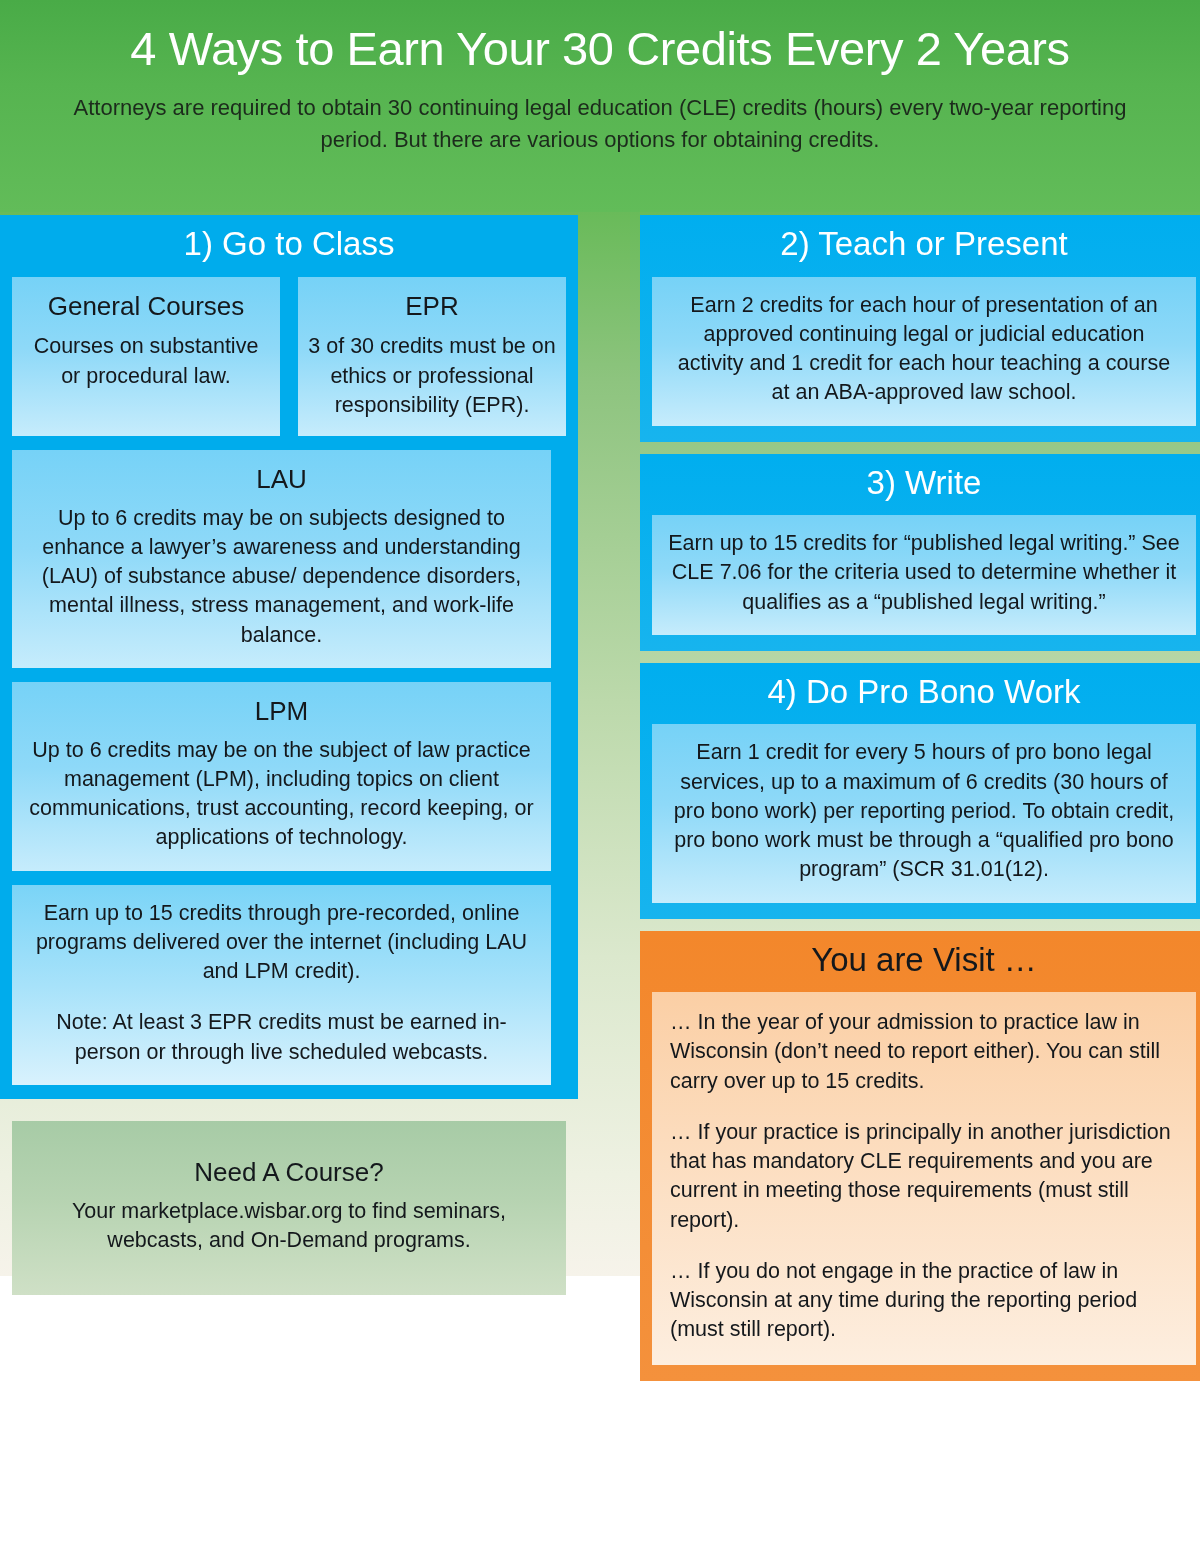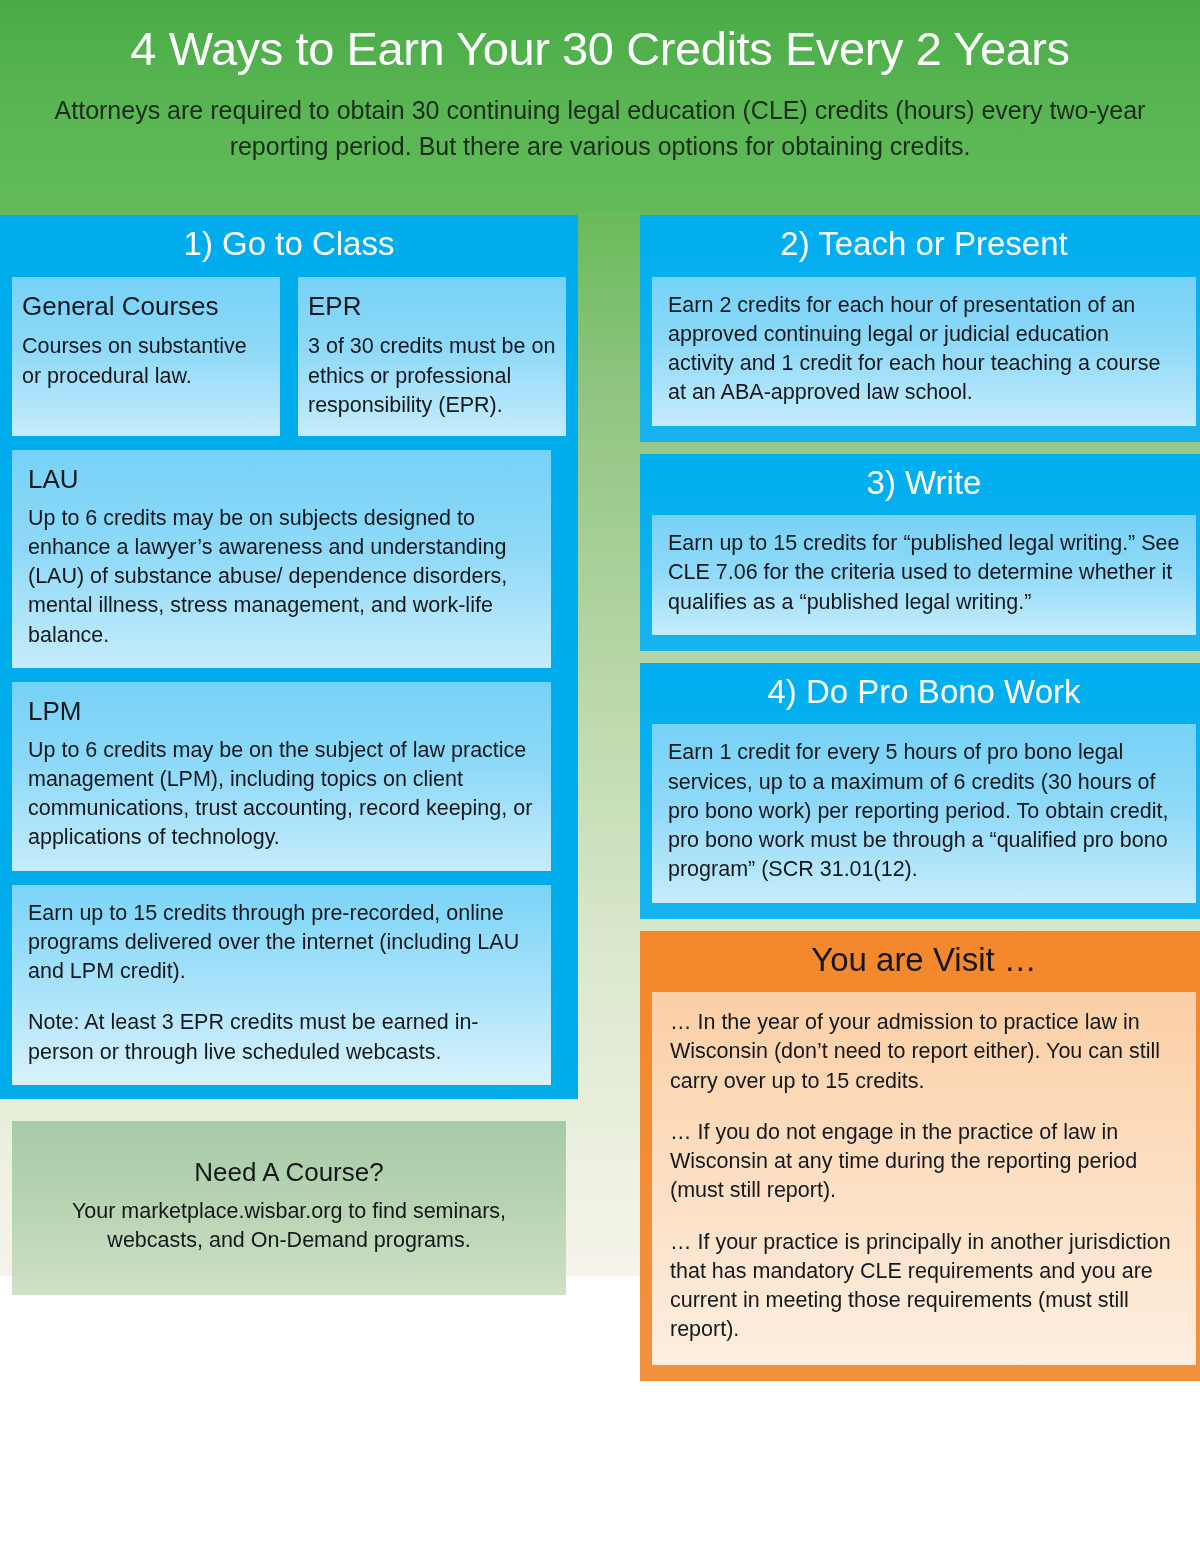--- a/index.html
+++ b/index.html
@@ -34,21 +34,21 @@
     color: #ffffff;
     font-size: 47px;
     font-weight: 400;
     letter-spacing: -0.4px;
     line-height: 1.15;
     white-space: nowrap;
   }
   .header-sub {
     margin-top: 16px;
     color: #1c2b1c;
-    font-size: 25px;
+    font-size: 22px;
     line-height: 1.45;
     max-width: 1120px;
     margin-left: auto;
     margin-right: auto;
   }
 
   
   .col-left {
     position: absolute;
     left: 0; top: 215px;
@@ -75,21 +75,21 @@
     font-size: 33px;
     font-weight: 400;
     padding: 9px 10px 13px 10px;
     line-height: 1.2;
   }
 
   
   .card {
     background: linear-gradient(to bottom, #76d2f7 0%, #8ed9f8 45%, #c6ecfc 100%);
     padding: 14px 16px 18px 16px;
-    text-align: left;
+    text-align: center;
     color: #14181c;
     font-size: 21.5px;
     line-height: 1.36;
   }
   .card.plain-top {
     background: linear-gradient(to bottom, #7ad4f7 0%, #a7e2fa 50%, #d9f2fd 100%);
   }
   .card-title {
     font-size: 26px;
     line-height: 1.22;
@@ -230,21 +230,21 @@
           <div class="card-body">Earn 1 credit for every 5 hours of pro bono legal services, up to a maximum of 6 credits (30 hours of pro bono work) per reporting period. To obtain credit, pro bono work must be through a “qualified pro bono program” (SCR 31.01(12).</div>
         </div>
       </div>
     </div>
 
     <div class="sec sec-orange">
       <div class="sec-title">You are Visit …</div>
       <div class="sec-pad-r">
         <div class="card-orange">
           <p>… In the year of your admission to practice law in Wisconsin (don’t need to report either). You can still carry over up to 15 credits.</p>
+          <p>… If your practice is principally in another jurisdiction that has mandatory CLE requirements and you are current in meeting those requirements (must still report).</p>
           <p>… If you do not engage in the practice of law in Wisconsin at any time during the reporting period (must still report).</p>
-          <p>… If your practice is principally in another jurisdiction that has mandatory CLE requirements and you are current in meeting those requirements (must still report).</p>
         </div>
       </div>
     </div>
 
   </div>
 
 </div>
 
 </body></html>

